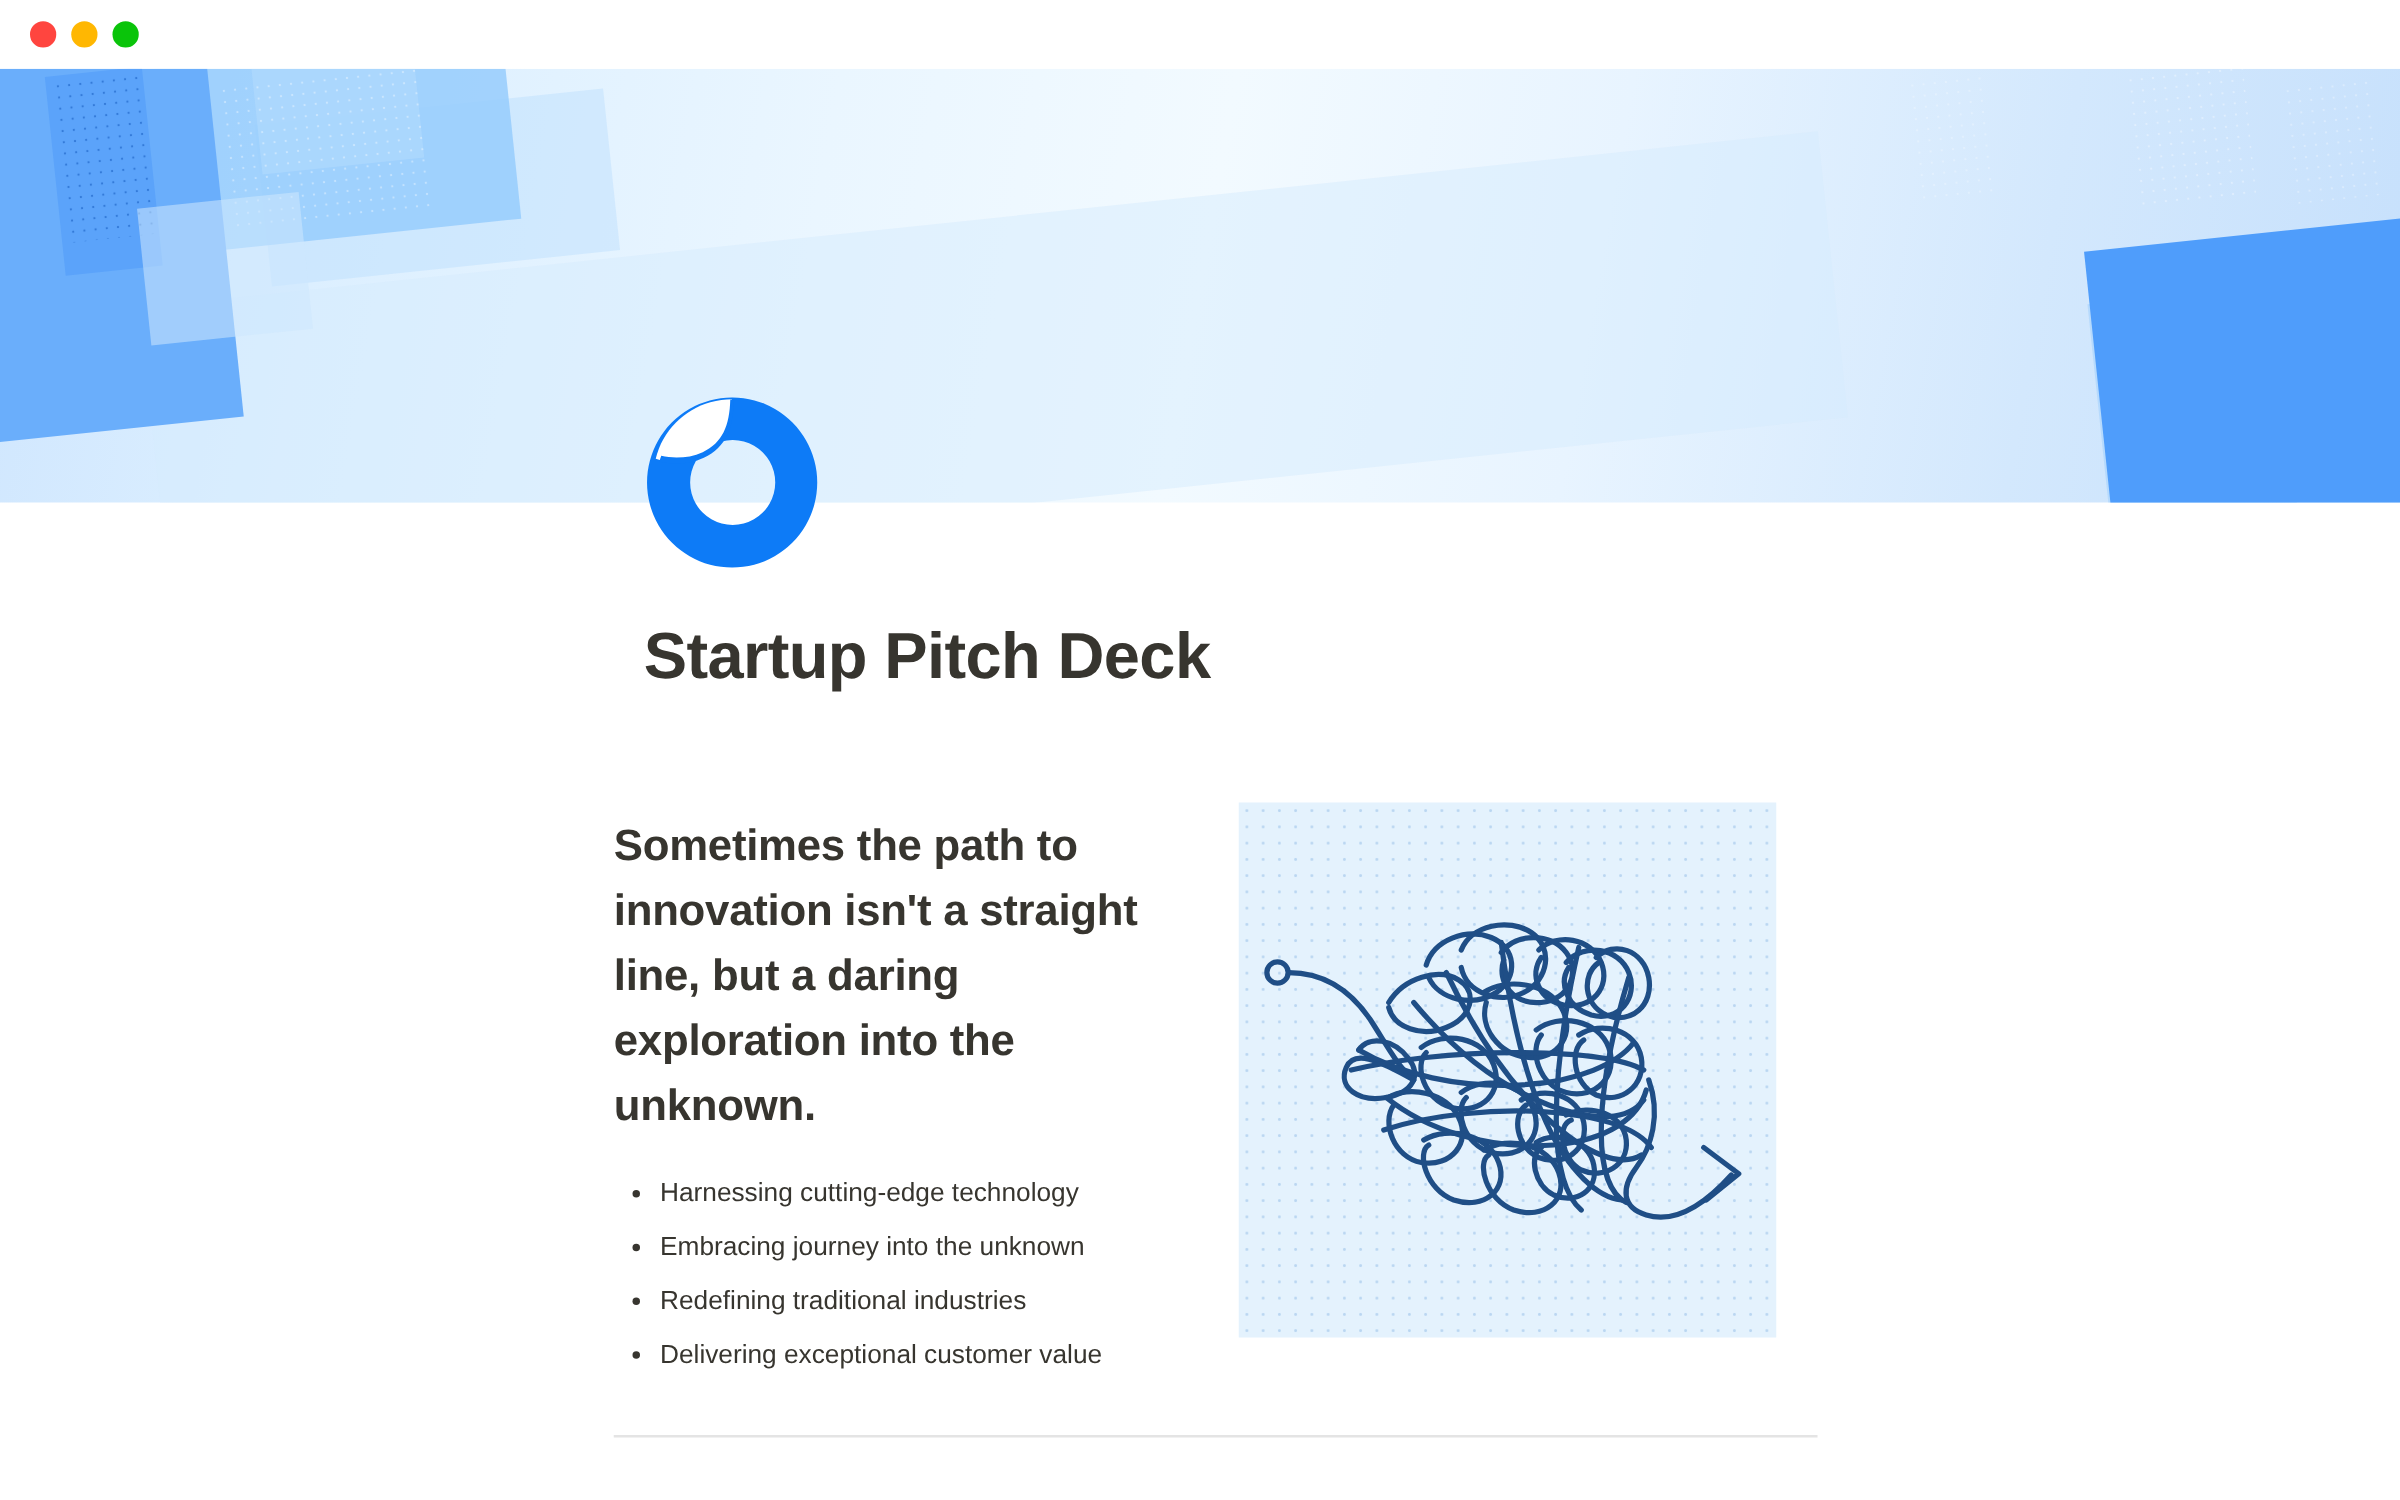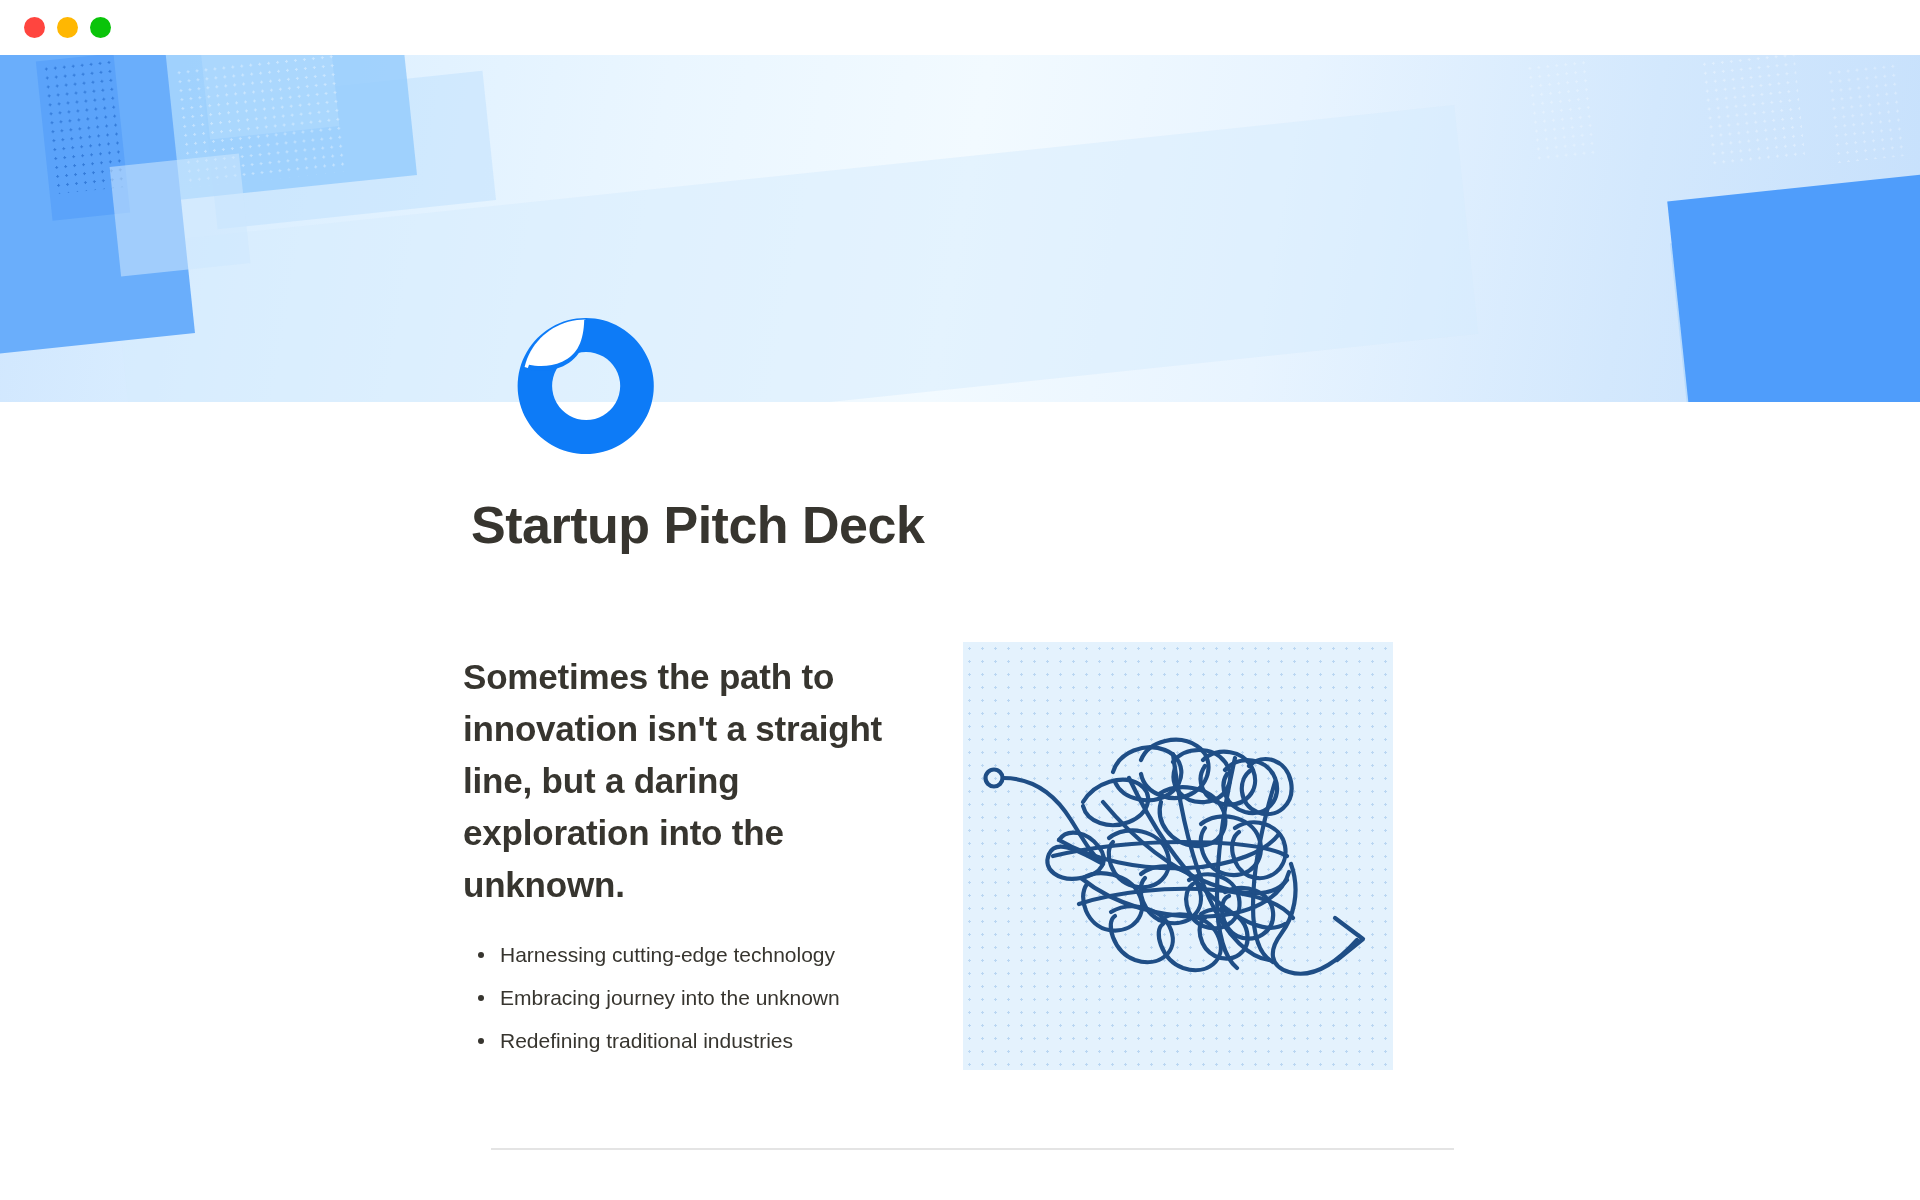--- a/index.html
+++ b/index.html
@@ -128,31 +128,31 @@
   .logo-wrap {
     position: absolute;
     left: 512px; top: -90px;
     width: 148px; height: 148px;
     z-index: 12;
   }
   .logo-wrap svg { display: block; width: 148px; height: 148px; }
 
   .page-title {
     position: absolute;
-    left: 471px; top: 93px;
+    left: 515px; top: 93px;
     font-size: 52px;
     font-weight: bold;
     color: #37352f;
     letter-spacing: -0.5px;
     white-space: nowrap;
   }
 
   .content {
     position: absolute;
-    left: 463px; top: 240px;
+    left: 491px; top: 240px;
     width: 930px;
   }
 
   .cols { display: flex; align-items: flex-start; gap: 0; }
 
   .col-left { width: 420px; flex: none; padding-top: 9px; }
 
   .lead {
     font-size: 35px;
     line-height: 52px;
@@ -262,20 +262,21 @@
     <div class="content">
       <div class="cols">
 
         <div class="col-left">
           <div class="lead">Sometimes the path to innovation isn't a straight line, but a daring exploration into the unknown.</div>
 
           <ul class="bullets">
             <li class="bullet">Harnessing cutting-edge technology</li>
             <li class="bullet">Embracing journey into the unknown</li>
             <li class="bullet">Redefining traditional industries</li>
+            <li class="bullet">Delivering exceptional customer value</li>
           </ul>
         </div>
 
         <div class="col-right">
           <div class="illus-panel">
             <div class="panel-dots"></div>
             <svg width="430" height="428" viewBox="0 0 430 428" xmlns="http://www.w3.org/2000/svg">
               <g fill="none" stroke="#1f4e86" stroke-width="4.2" stroke-linecap="round" stroke-linejoin="round">
 
                 <circle cx="31" cy="136" r="8.5"></circle>

